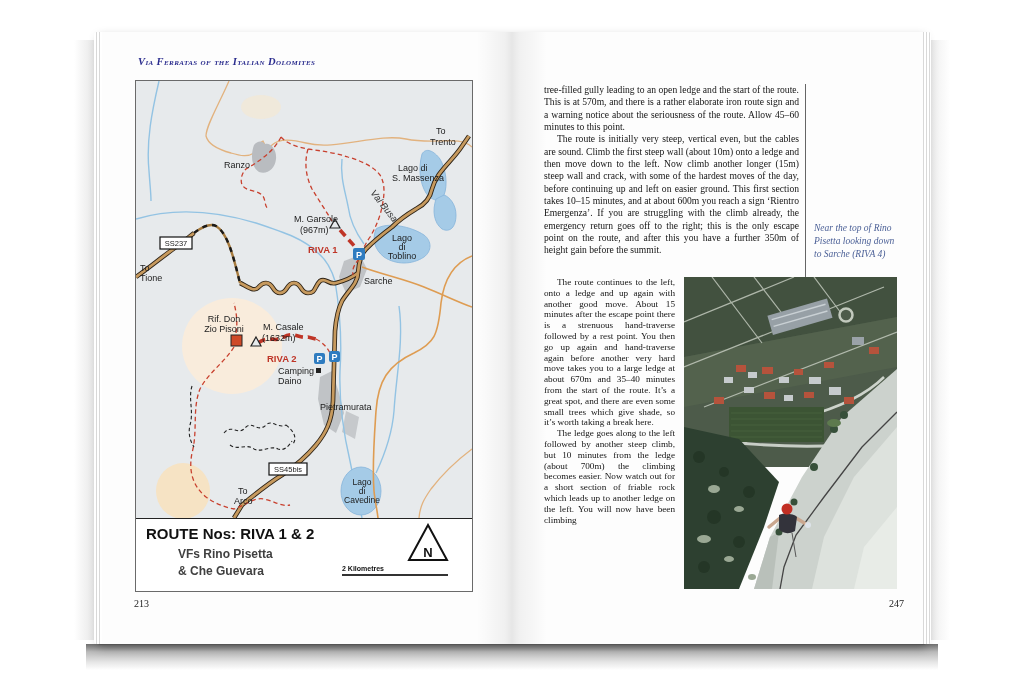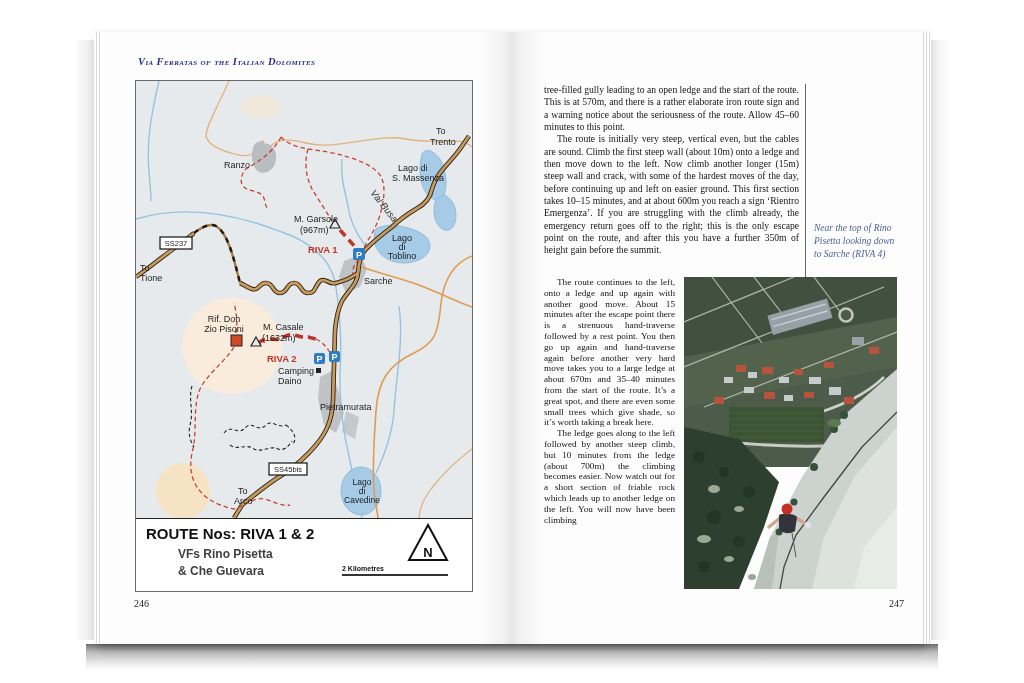--- a/index.html
+++ b/index.html
@@ -239,21 +239,21 @@
           <div class="rb-scale-label">2 Kilometres</div>
           <div class="rb-scale-bar"></div>
         </div>
         <svg class="rb-north" width="44" height="40" viewBox="0 0 44 40">
           <path d="M22,2 L41,37 L3,37 Z" fill="#ffffff" stroke="#111" stroke-width="2"></path>
           <text x="22" y="34" text-anchor="middle" font-family="Liberation Sans, sans-serif" font-size="13" font-weight="bold" fill="#111">N</text>
         </svg>
       </div>
     </div>
 
-    <div class="page-number">246</div>
+    <div class="page-number">213</div>
   </div>
 
   <div class="page right">
 
     <div class="content">
       <div class="regionA">
         <div class="main-text">
           <p>tree-filled gully leading to an open ledge and the start of the route. This is at 570m, and there is a rather elaborate iron route sign and a warning notice about the seriousness of the route. Allow 45–60 minutes to this point.</p>
           <p class="indent">The route is initially very steep, vertical even, but the cables are sound. Climb the first steep wall (about 10m) onto a ledge and then move down to the left. Now climb another longer (15m) steep wall and crack, with some of the hardest moves of the day, before continuing up and left on easier ground. This first section takes 10–15 minutes, and at about 600m you reach a sign ‘Rientro Emergenza’. If you are struggling with the climb already, the emergency return goes off to the right; this is the only escape point on the route, and after this you have a further 350m of height gain before the summit.</p>
         </div>

